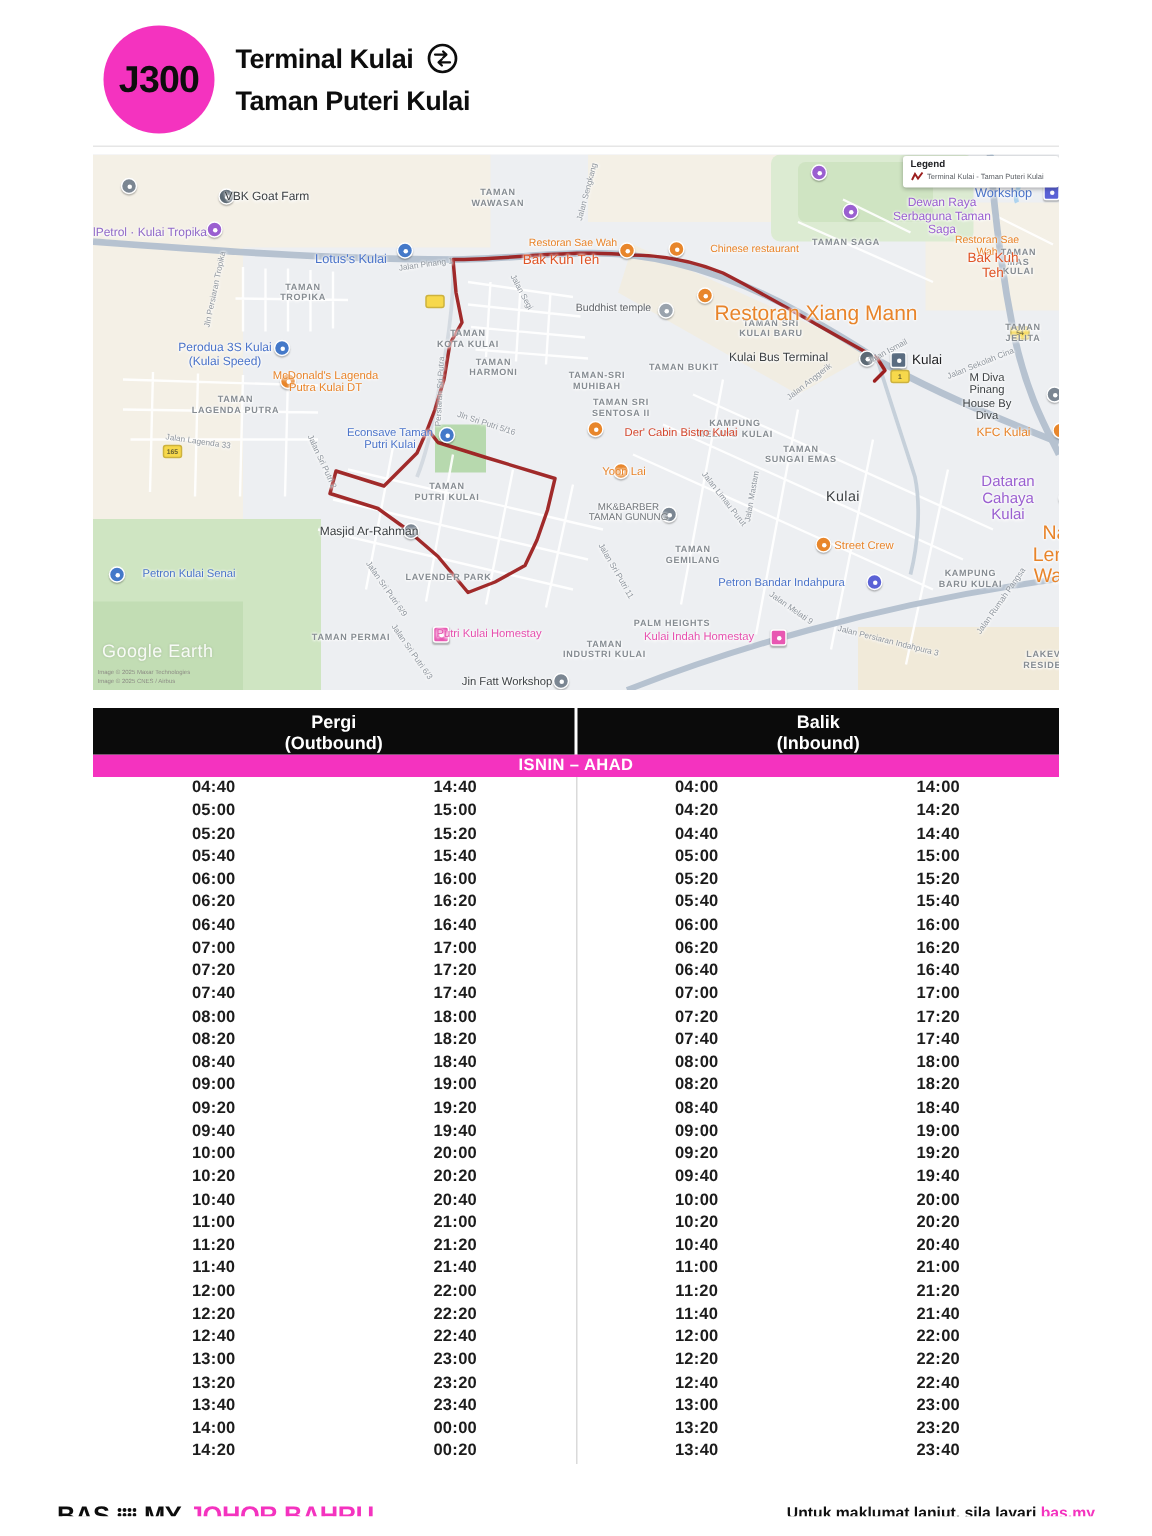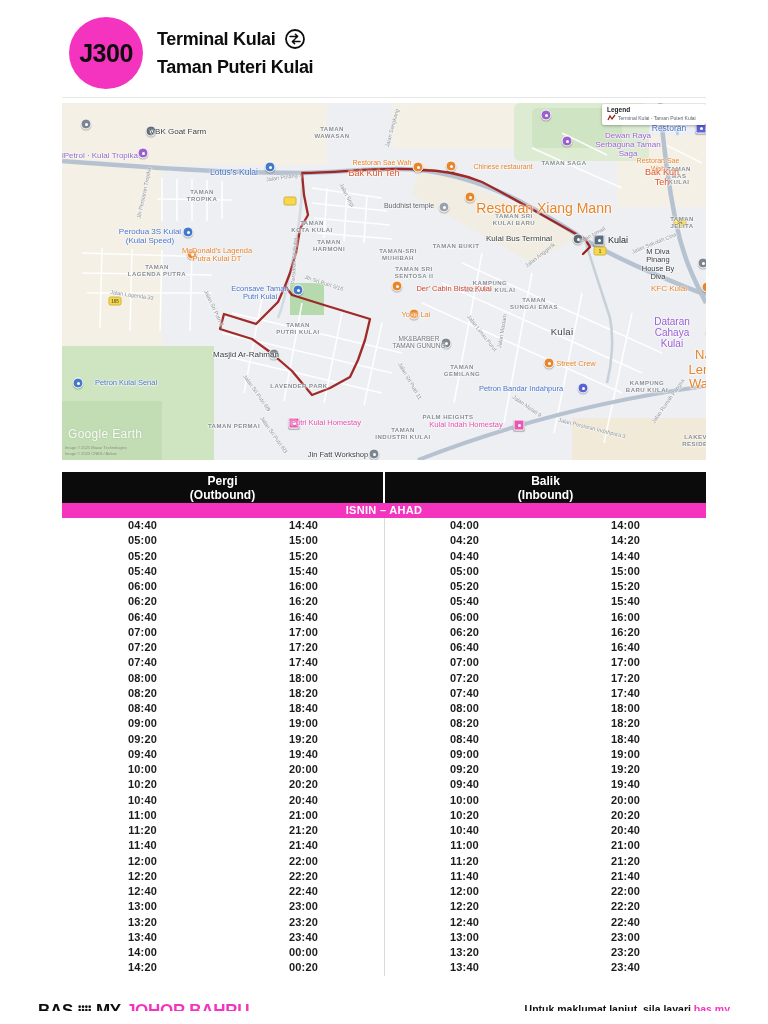--- a/index.html
+++ b/index.html
@@ -223,21 +223,21 @@
         <span class="map-label poi" style="left: 610px; top: 230px; color: rgb(154, 95, 208); font-size: 10px;">Dataran Cahaya Kulai</span>
         <span class="map-label poi" style="left: 646px; top: 267px; color: rgb(232, 132, 42); font-size: 13px;">Nasi Lemak Wak K</span>
         <span class="map-label poi" style="left: 441px; top: 64px; color: rgb(232, 132, 42); font-size: 7px;">Chinese restaurant</span>
         <span class="map-label poi" style="left: 482px; top: 96px; color: rgb(232, 132, 42); font-size: 14px; margin-top: 10px;">Restoran Xiang Mann</span>
         <span class="map-label poi" style="left: 320px; top: 60px; color: rgb(232, 132, 42); font-size: 7px;">Restoran Sae Wah</span>
         <span class="map-label poi" style="left: 312px; top: 70px; color: rgb(223, 84, 38); font-size: 9px;">Bak Kuh Teh</span>
         <span class="map-label poi" style="left: 596px; top: 62px; color: rgb(232, 132, 42); font-size: 7px;">Restoran Sae Wah</span>
         <span class="map-label poi" style="left: 600px; top: 74px; color: rgb(223, 84, 38); font-size: 9px;">Bak Kuh Teh</span>
         <span class="map-label poi" style="left: 566px; top: 42px; color: rgb(154, 95, 208); font-size: 8px;">Dewan Raya
 Serbaguna Taman Saga</span>
-        <span class="map-label poi" style="left: 607px; top: 26px; color: rgb(74, 115, 201); font-size: 8.5px;">Restoran</span>
+        <span class="map-label poi" style="left: 607px; top: 26px; color: rgb(74, 115, 201); font-size: 8.5px;">Workshop</span>
         <span class="map-label poi" style="left: 607px; top: 186px; color: rgb(232, 132, 42); font-size: 8px;">KFC Kulai</span>
         <span class="map-label poi" style="left: 596px; top: 162px; color: rgb(60, 64, 67); font-size: 7.5px;">M Diva Pinang
 House By Diva</span>
         <span class="map-label poi" style="left: 457px; top: 136px; color: rgb(60, 64, 67); font-size: 8px;">Kulai Bus Terminal</span>
         <span class="map-label poi" style="left: 556px; top: 137px; color: rgb(32, 33, 36); font-size: 9px;">Kulai</span>
         <span class="map-label poi" style="left: 347px; top: 103px; color: rgb(95, 99, 104); font-size: 7px;">Buddhist temple</span>
         <span class="map-label road" style="left: 330px; top: 25px; transform: translate(-50%, -50%) rotate(-75deg);">Jalan Sengkang</span>
         <span class="map-label road" style="left: 82px; top: 90px; transform: translate(-50%, -50%) rotate(-78deg);">Jln Persiaran Tropika</span>
         <span class="map-label road" style="left: 222px; top: 74px; transform: translate(-50%, -50%) rotate(-8deg);">Jalan Pinang 1</span>
         <span class="map-label road" style="left: 285px; top: 92px; transform: translate(-50%, -50%) rotate(62deg);">Jalan Segi</span>

